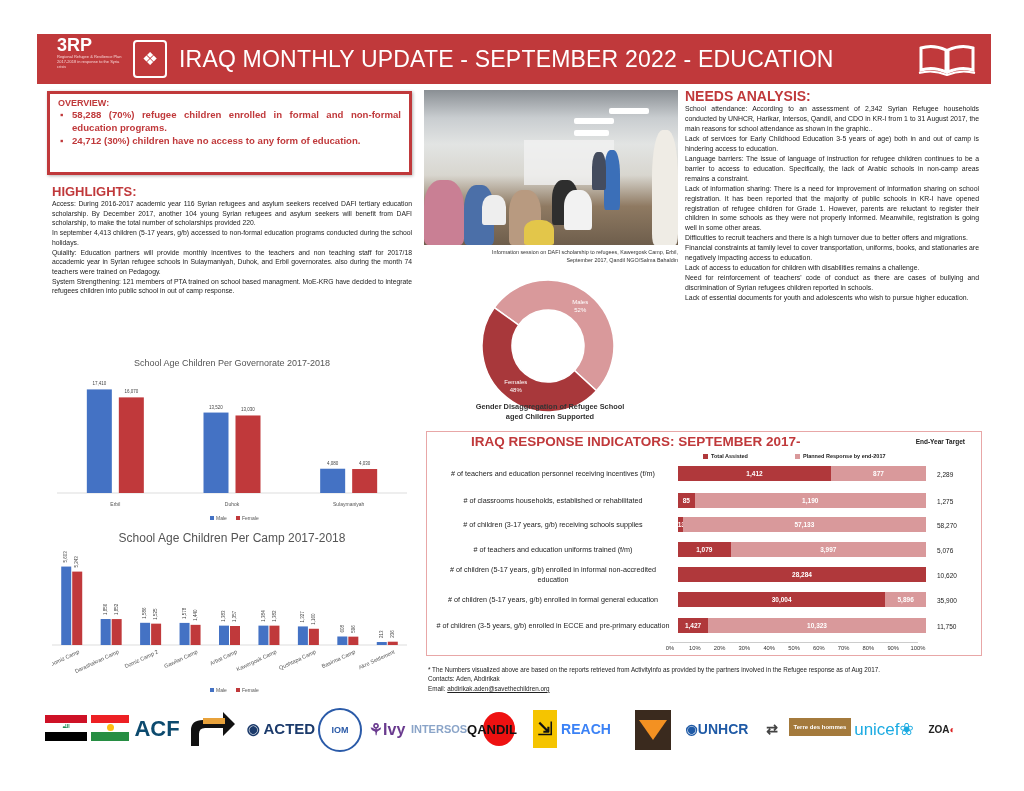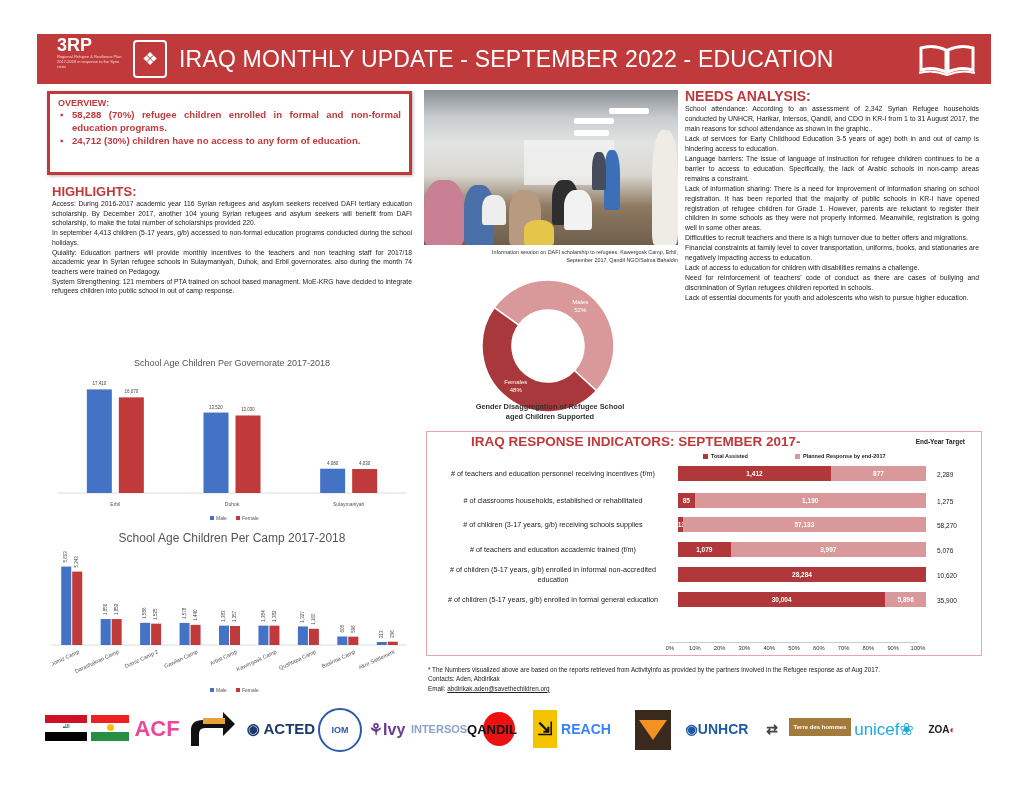--- a/index.html
+++ b/index.html
@@ -247,21 +247,21 @@
     </div>
     <div class="ind-row" style="top: 81px;">
       <div class="ind-label"># of children (3-17 years, g/b) receiving schools supplies</div>
       <div class="ind-bar">
         <div class="seg" style="width: 1.95126%; background: rgb(176, 56, 59);">1,137</div>
         <div class="seg" style="width: 98.0487%; background: rgb(217, 153, 155);">57,133</div>
       </div>
       <div class="ind-target">58,270</div>
     </div>
     <div class="ind-row" style="top: 106px;">
-      <div class="ind-label"># of teachers and education accademic trained (f/m)</div>
+      <div class="ind-label"># of teachers and education uniforms trained (f/m)</div>
       <div class="ind-bar">
         <div class="seg" style="width: 21.2569%; background: rgb(176, 56, 59);">1,079</div>
         <div class="seg" style="width: 78.7431%; background: rgb(217, 153, 155);">3,997</div>
       </div>
       <div class="ind-target">5,076</div>
     </div>
     <div class="ind-row" style="top: 131px;">
       <div class="ind-label"># of children (5-17 years, g/b) enrolled in informal non-accredited education</div>
       <div class="ind-bar">
         <div class="seg" style="width: 100%; background: rgb(176, 56, 59);">28,284</div>
@@ -269,20 +269,28 @@
       </div>
       <div class="ind-target">10,620</div>
     </div>
     <div class="ind-row" style="top: 156px;">
       <div class="ind-label"># of children (5-17 years, g/b) enrolled in formal general education</div>
       <div class="ind-bar">
         <div class="seg" style="width: 83.5766%; background: rgb(176, 56, 59);">30,004</div>
         <div class="seg" style="width: 16.4234%; background: rgb(217, 153, 155);">5,896</div>
       </div>
       <div class="ind-target">35,900</div>
+    </div>
+    <div class="ind-row" style="top: 182px;">
+      <div class="ind-label"># of children (3-5 years, g/b) enrolled in ECCE and pre-primary education</div>
+      <div class="ind-bar">
+        <div class="seg" style="width: 12.1447%; background: rgb(176, 56, 59);">1,427</div>
+        <div class="seg" style="width: 87.8553%; background: rgb(217, 153, 155);">10,323</div>
+      </div>
+      <div class="ind-target">11,750</div>
     </div>
     <div class="axis-pct" style="left: 243px;">0%</div>
     <div class="axis-pct" style="left: 267.8px;">10%</div>
     <div class="axis-pct" style="left: 292.6px;">20%</div>
     <div class="axis-pct" style="left: 317.4px;">30%</div>
     <div class="axis-pct" style="left: 342.2px;">40%</div>
     <div class="axis-pct" style="left: 367px;">50%</div>
     <div class="axis-pct" style="left: 391.8px;">60%</div>
     <div class="axis-pct" style="left: 416.6px;">70%</div>
     <div class="axis-pct" style="left: 441.4px;">80%</div>
@@ -309,21 +317,21 @@
       <div style="width:42px;height:9px;background:#fff;color:#007a3d;font-size:5px;text-align:center">الله</div>
       <div style="width:42px;height:9px;background:#000"></div>
   </div>
   <div class="logo" style="left:46px;top:7px;width:38px;height:26px;flex-direction:column;">
     <div style="width:38px;height:8px;background:#ed2024"></div>
       <div style="width:38px;height:9px;background:#fff;display:flex;justify-content:center;align-items:center">
         <div style="width:7px;height:7px;border-radius:50%;background:#febd11"></div>
       </div>
       <div style="width:38px;height:9px;background:#278e43"></div>
   </div>
-  <div class="logo" style="left:88px;top:6px;width:48px;height:30px;color:#ec4899;font-size:22px;">ACF</div>
+  <div class="logo" style="left:88px;top:6px;width:48px;height:30px;color:#0c4a6e;font-size:22px;">ACF</div>
   <div class="logo" style="left:140px;top:0;width:52px;height:42px;">
     <svg width="52" height="42">
         <path d="M6 38 L6 22 Q6 12 18 12 L38 12 L38 4 L50 16 L38 28 L38 20 L20 20 Q14 20 14 26 L14 38 Z" fill="#111"></path>
         <rect x="18" y="10" width="22" height="6" fill="#e8a23b"></rect>
       </svg>
   </div>
   <div class="logo" style="left:200px;top:8px;width:72px;height:26px;color:#1b3a6b;font-size:15px;">◉ ACTED</div>
   <div class="logo" style="left:273px;top:0;width:44px;height:44px;border:2px solid #2a5aa8;border-radius:50%;color:#2a5aa8;font-size:9px;">IOM</div>
   <div class="logo" style="left:322px;top:8px;width:40px;height:26px;color:#6a3b8f;font-size:16px;">⚘Ivy</div>
   <div class="logo" style="left:364px;top:8px;width:60px;height:26px;color:#8aa4c8;font-size:11px;">INTERSOS</div>

